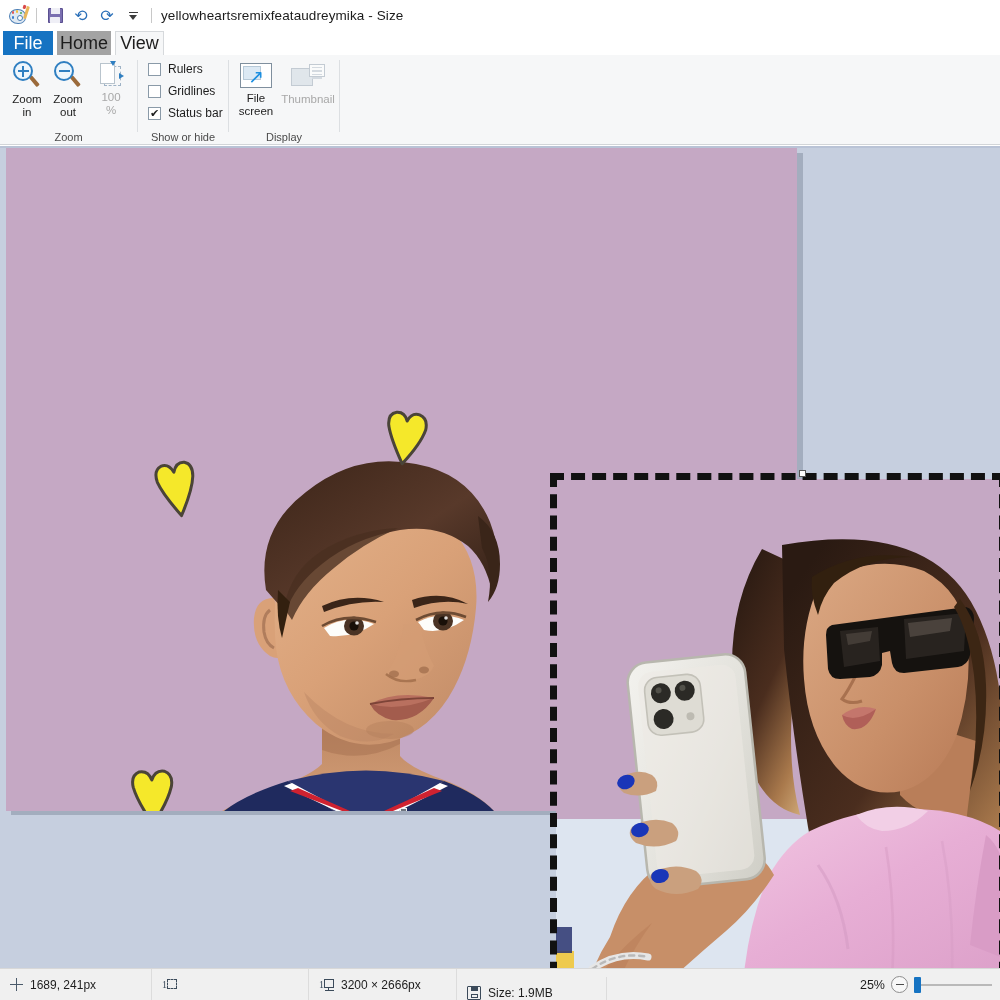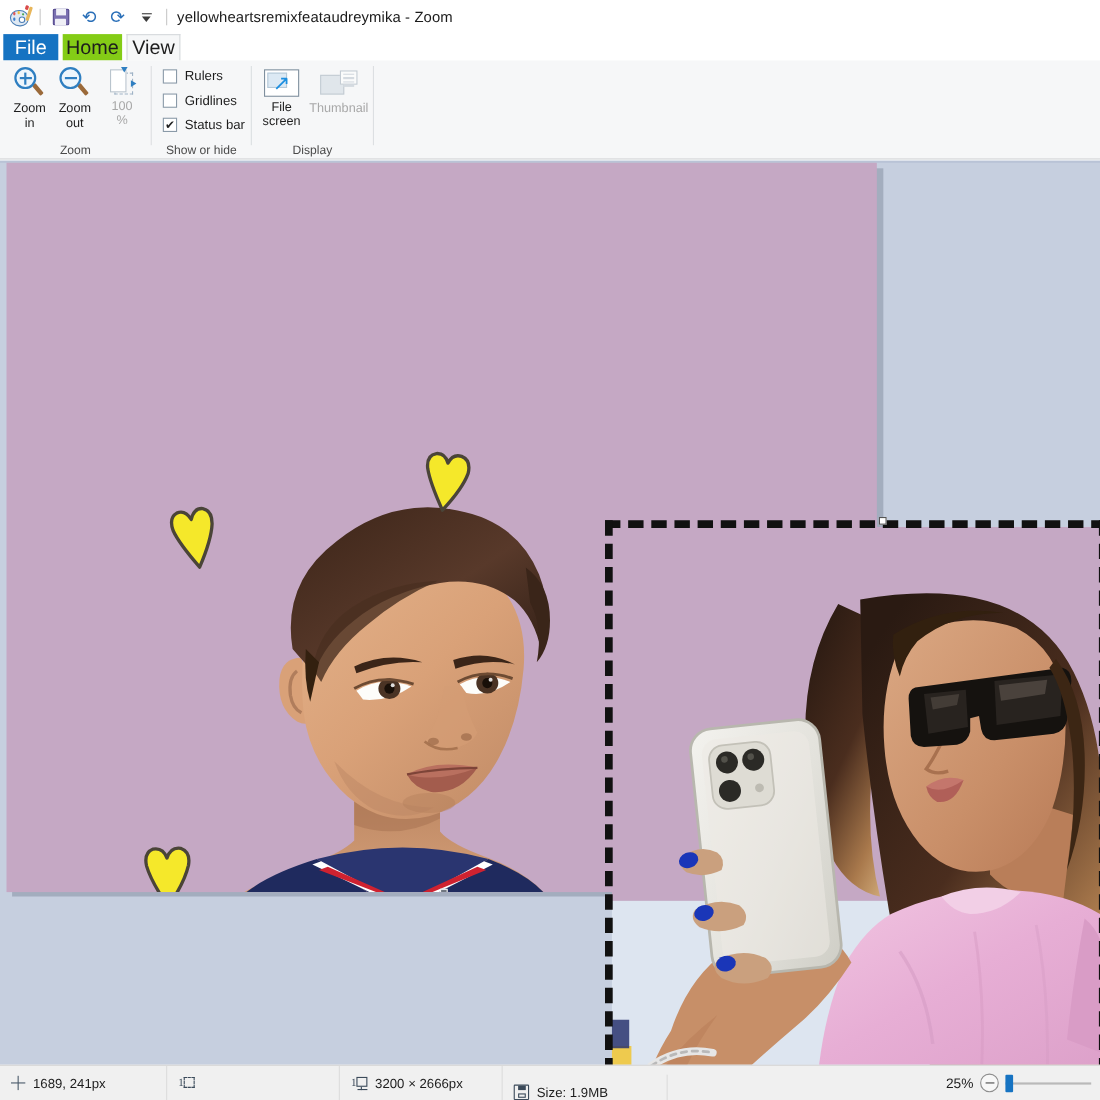--- a/index.html
+++ b/index.html
@@ -52,21 +52,21 @@
   
   .tabstrip{
     position:absolute;left:0;top:31px;width:1000px;height:24px;
     background:#ffffff;
   }
   .tab{
     position:absolute;top:0;height:24px;display:flex;align-items:center;justify-content:center;
     font-size:18px;color:#1d1d1d;
   }
   .tab.file{left:3px;width:50px;background:#1673c2;color:#fff;}
-  .tab.home{left:57px;width:54px;background:#84cc16;}
+  .tab.home{left:57px;width:54px;background:#a3a3a3;}
   .tab.view{left:115px;width:49px;background:#f6f7f8;
      border-left:1px solid #d6d9dc;border-right:1px solid #d6d9dc;border-top:1px solid #d6d9dc;
      box-sizing:border-box;}
 
   
   .ribbon{
     position:absolute;left:0;top:55px;width:1000px;height:90px;
     background:#f6f7f8;border-bottom:1px solid #d2d5d8;box-sizing:border-box;
   }
   .ribbon-inner{position:relative;width:100%;height:100%;}
@@ -242,21 +242,21 @@
 
       <div class="qat-btn">
         <div style="display:flex;flex-direction:column;align-items:center;">
           <div class="caret-line"></div>
           <div class="caret-dn"></div>
         </div>
       </div>
 
       <div class="sep"></div>
 
-      <div class="title-text">yellowheartsremixfeataudreymika - Zoom</div>
+      <div class="title-text">yellowheartsremixfeataudreymika - Size</div>
     </div>
   </div>
 
   <div class="tabstrip">
     <div class="tab file">File</div>
     <div class="tab home">Home</div>
     <div class="tab view">View</div>
   </div>
 
   <div class="ribbon">

